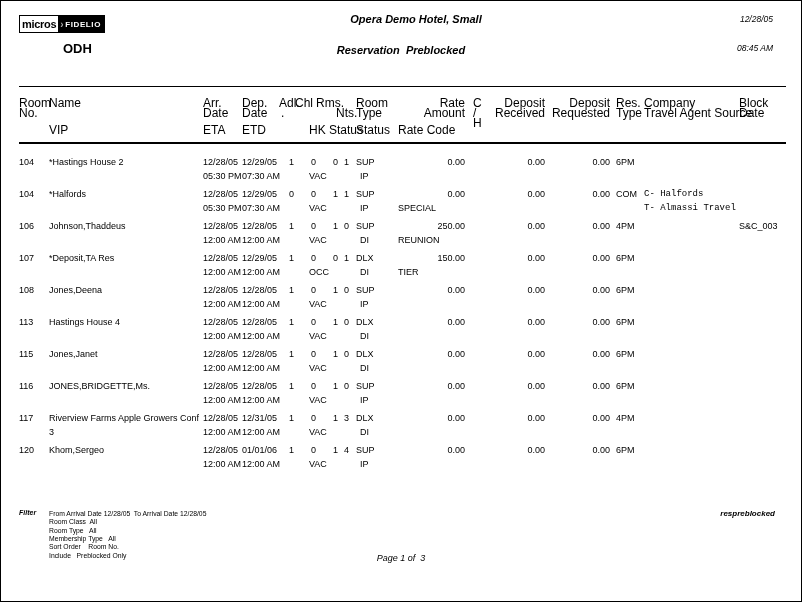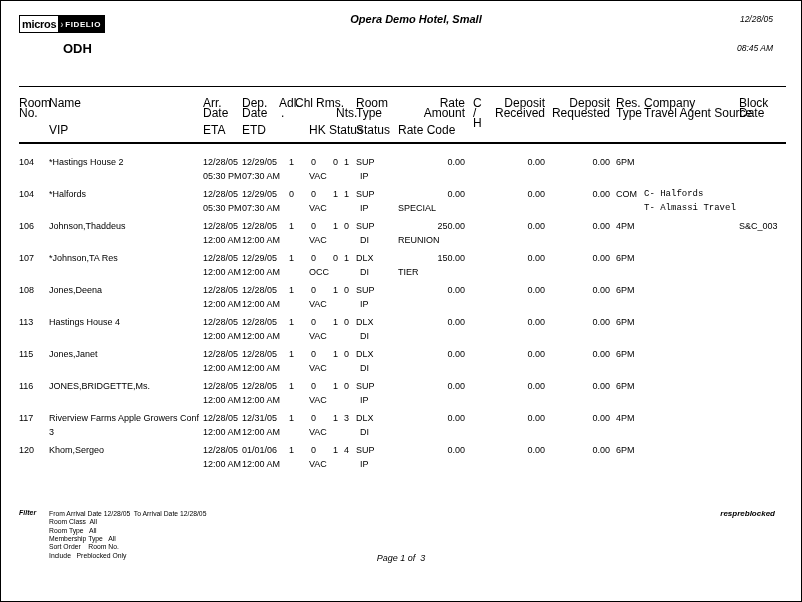--- a/index.html
+++ b/index.html
@@ -63,20 +63,21 @@
 
   <div class="logo">
     <span class="micros">micros</span>
     <span class="fid">
         <span class="arrow">›</span>
         <span>FIDELIO</span>
       </span>
   </div>
   <div class="prop-code">ODH</div>
   <div class="hotel-name">Opera Demo Hotel, Small</div>
+  <div class="report-title">Reservation  Preblocked</div>
   <div class="run-date">12/28/05</div>
   <div class="run-time">08:45 AM</div>
 
   <div class="rule-top"></div>
   <div class="rule-thick"></div>
 
   <div>
     <span class="h" style="left:18px;top:95px">Room</span>
     <span class="h" style="left:18px;top:105px">No.</span>
     <span class="h" style="left:48px;top:95px">Name</span>
@@ -182,21 +183,21 @@
       <span class="c l1 co-rateamt">250.00</span>
       <span class="c l1 co-depr">0.00</span>
       <span class="c l1 co-depq">0.00</span>
       <span class="c l1 co-restype">4PM</span>
       <span class="c l1 co-company"></span>
       <span class="c l2 co-company"></span>
       <span class="c l1 co-block">S&amp;C_003</span>
     </div>
       <div class="row">
       <span class="c l1 co-room">107</span>
-      <span class="c l1 co-name">*Johnson,TA Res</span>
+      <span class="c l1 co-name">*Deposit,TA Res</span>
       <span class="c l2 co-name"></span>
       <span class="c l1 co-arr">12/28/05</span>
       <span class="c l2 co-arr">12:00 AM</span>
       <span class="c l1 co-dep">12/29/05</span>
       <span class="c l2 co-dep">12:00 AM</span>
       <span class="c l1 co-adl">1</span>
       <span class="c l1 co-chl">0</span>
       <span class="c l1 co-rms">0</span>
       <span class="c l1 co-nts">1</span>
       <span class="c l1 co-rtype">DLX</span>

